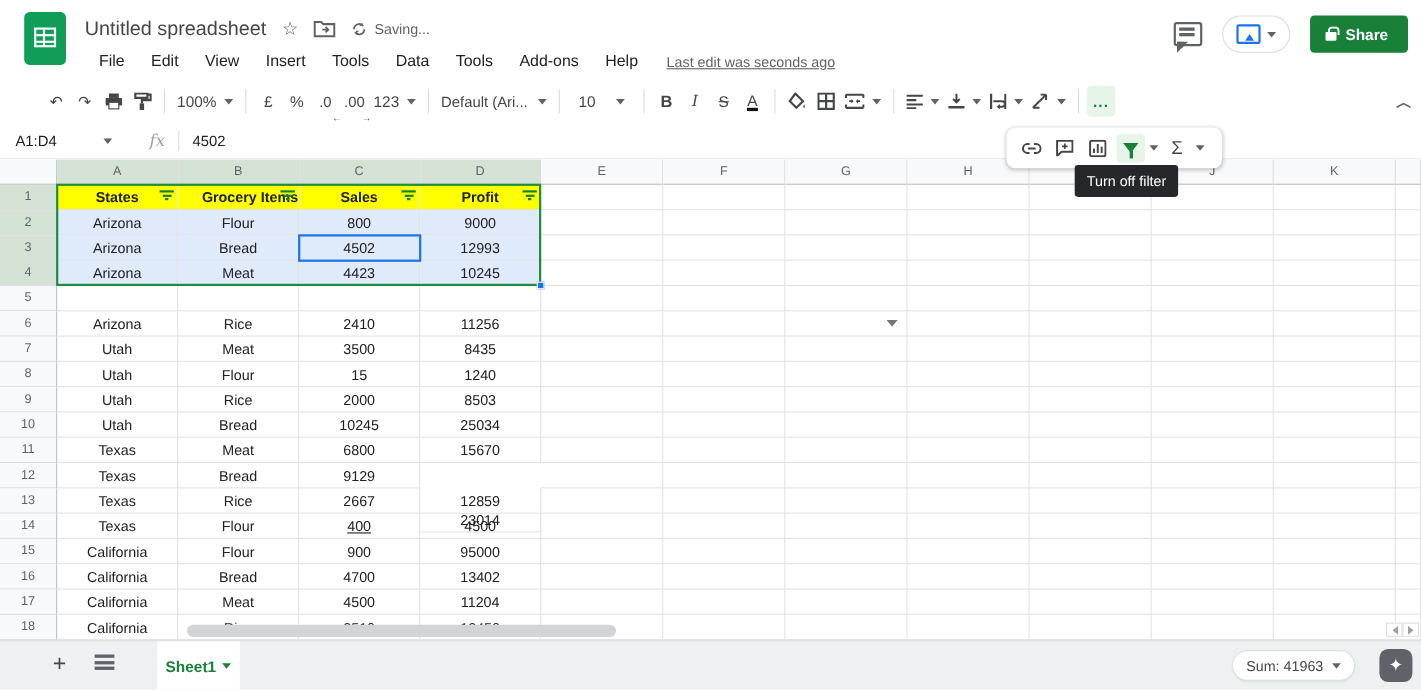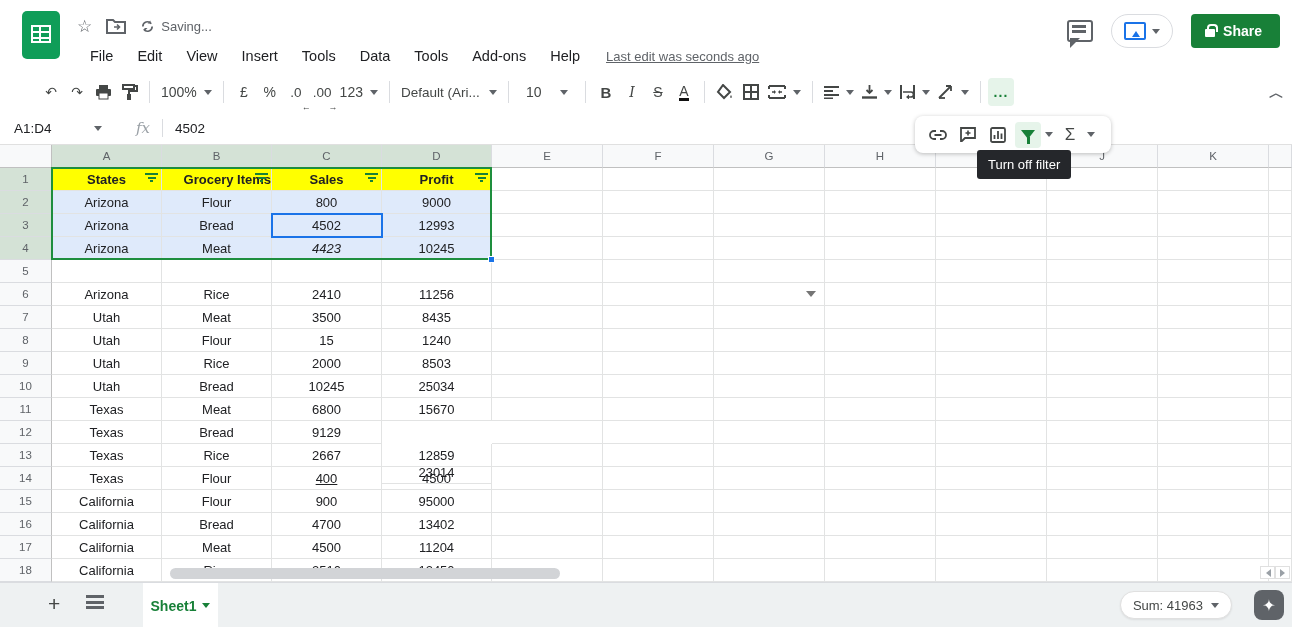--- a/index.html
+++ b/index.html
@@ -101,20 +101,21 @@
 </head>
 <body>
 
 <div id="app">
 
   <div id="top">
     <div id="logo">
         <div class="grid-glyph"></div>
       </div>
     <div id="title-row">
+      <span id="doc-title">Untitled spreadsheet</span>
       <span class="tiny-ic">☆</span>
       <span>
         <svg class="mini-svg" width="20" height="16" viewBox="0 0 20 16">
             <path d="M1 2h6l2 2h10v11H1z" fill="none" stroke="#5f6368" stroke-width="2"></path>
             <path d="M8 9h5m-2-2.5L13.5 9 11 11.5" stroke="#5f6368" stroke-width="1.6" fill="none"></path>
           </svg>
       </span>
       <span id="saving">
         <span>
           <svg class="mini-svg" width="15" height="15" viewBox="0 0 16 16">
@@ -425,21 +426,21 @@
           </div>
         </div>
         <div class="grow">
           <div class="rowh sel">4</div>
           <div class="cell selrange" style="width: 110px;">
             <span>Arizona</span>
           </div>
           <div class="cell selrange" style="width: 110px;">
             <span>Meat</span>
           </div>
-          <div class="cell selrange" style="width: 110px; font-style: italic;">
+          <div class="cell selrange" style="width: 110px;">
             <span>4423</span>
           </div>
           <div class="cell selrange" style="width: 110px;">
             <span>10245</span>
           </div>
           <div class="cell" style="width: 111px;">
             <span></span>
           </div>
           <div class="cell" style="width: 111px;">
             <span></span>

